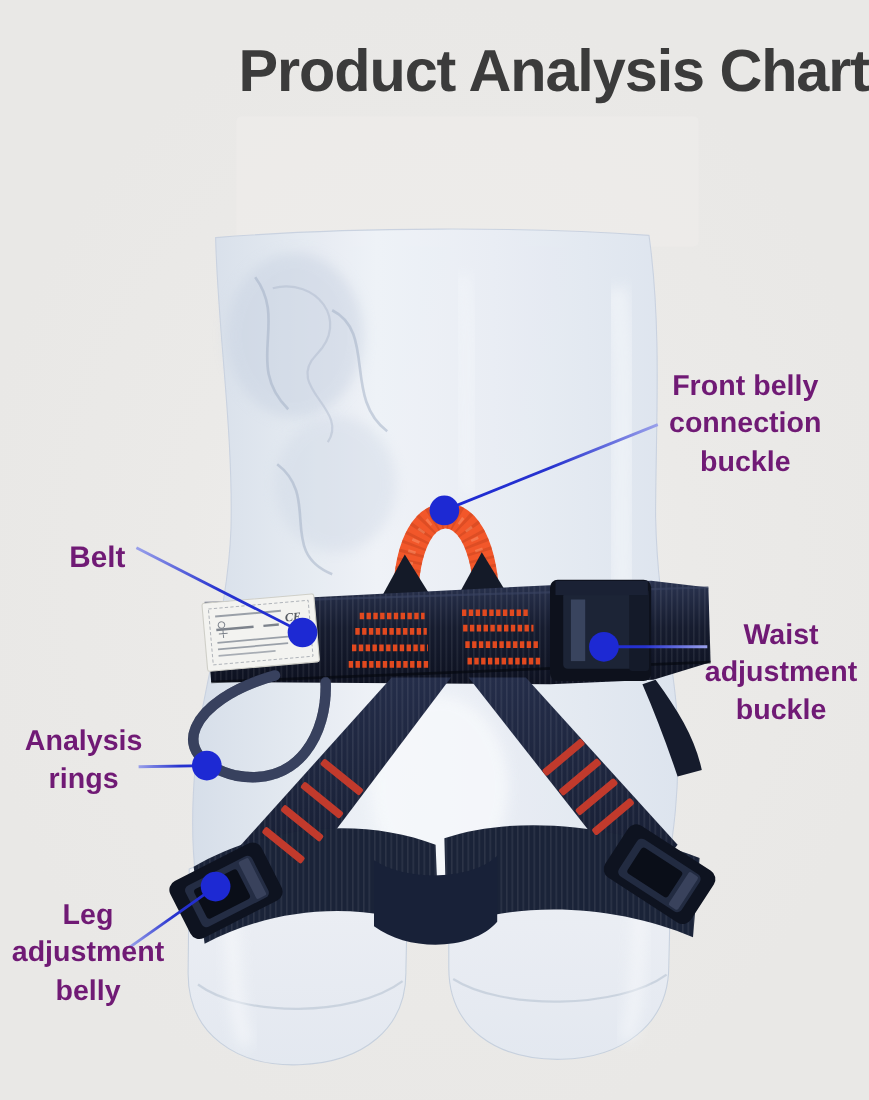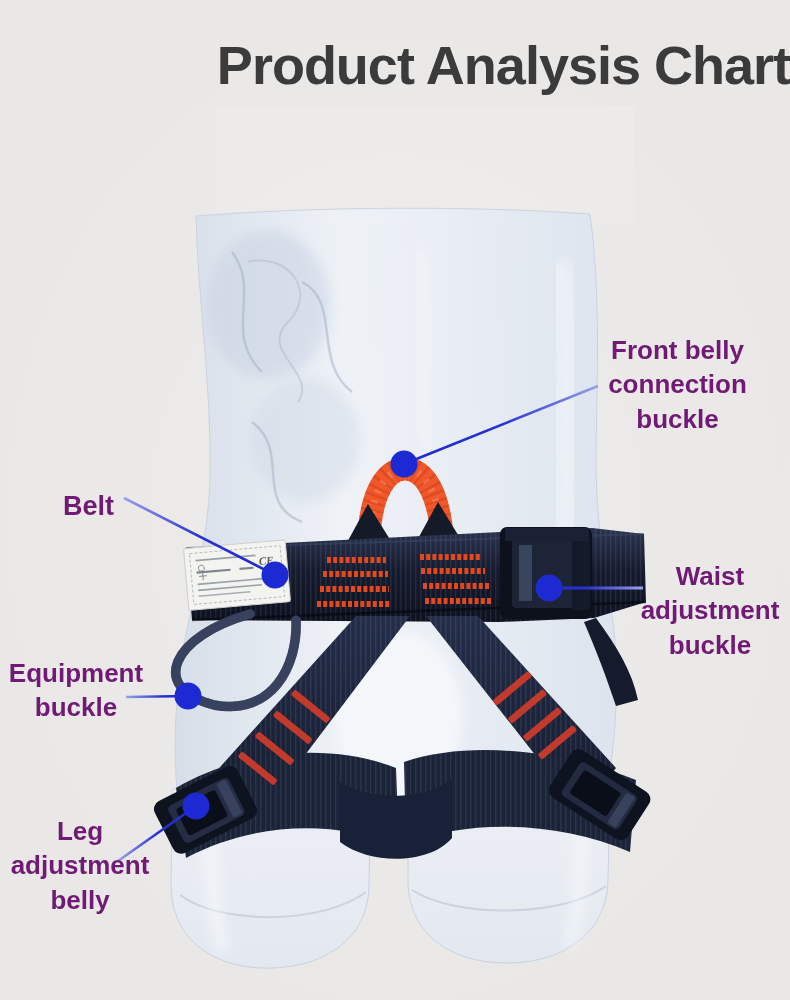--- a/index.html
+++ b/index.html
@@ -260,14 +260,14 @@
   </g>
   <g>
     <line x1="118" y1="861" x2="196" y2="806" stroke="url(#lg5)" stroke-width="2.6"></line>
     <circle cx="196" cy="806" r="13.5" fill="#1d29d3"></circle>
   </g>
 </svg>
 
 <div class="callout-label lbl-front-belly">Front belly connection buckle</div>
 <div class="callout-label lbl-belt">Belt</div>
 <div class="callout-label lbl-waist">Waist adjustment buckle</div>
-<div class="callout-label lbl-equipment">Equipment buckle</div>
+<div class="callout-label lbl-equipment">Analysis rings</div>
 <div class="callout-label lbl-leg">Leg adjustment belly</div>
 
 </body></html>

